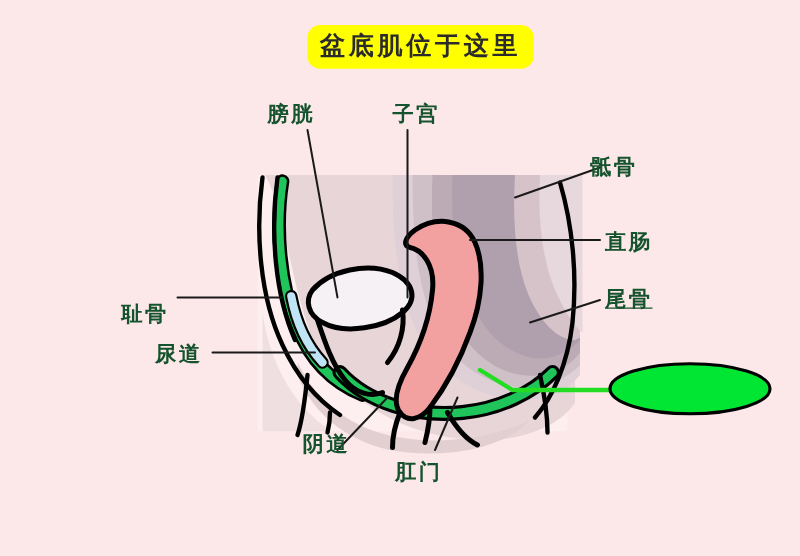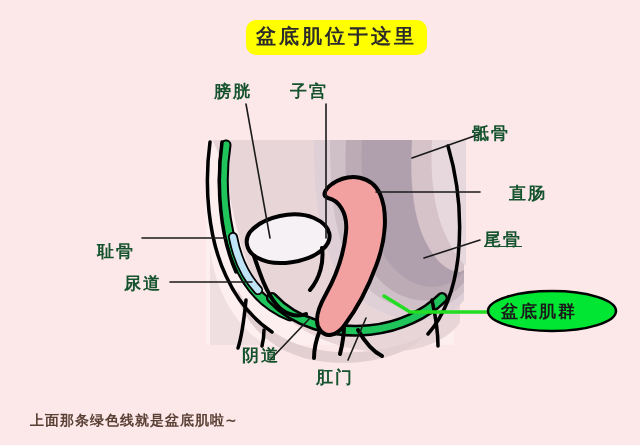--- a/index.html
+++ b/index.html
@@ -61,23 +61,23 @@
   }
   #callout-text {
     font-size: 17px;
     font-weight: 700;
     color: #1a1a1a;
     left: 487px;
     top: 300px;
     letter-spacing: 2px;
   }
   .lbl-bladder { left: 200px; top: 80px; }
-  .lbl-uterus  { left: 276px; top: 80px; font-family: Liberation Serif, serif; }
+  .lbl-uterus  { left: 300px; top: 80px; font-family: Liberation Serif, serif; }
   .lbl-sacrum  { left: 458px; top: 122px; }
-  .lbl-rectum  { left: 495px; top: 182px; }
+  .lbl-rectum  { left: 470px; top: 182px; }
   .lbl-coccyx  { left: 470px; top: 228px; text-decoration: underline; }
   .lbl-pubic   { left: 83px;  top: 240px; }
   .lbl-urethra { left: 110px; top: 272px; }
   .lbl-vagina  { left: 228px; top: 344px; }
   .lbl-anus    { left: 302px; top: 366px; }
 </style>
 </head>
 <body>
 
 <div id="stage">
@@ -173,16 +173,14 @@
   <div class="txt label-anat lbl-bladder">膀胱</div>
   <div class="txt label-anat lbl-uterus">子宫</div>
   <div class="txt label-anat lbl-sacrum">骶骨</div>
   <div class="txt label-anat lbl-rectum">直肠</div>
   <div class="txt label-anat lbl-coccyx">尾骨</div>
   <div class="txt label-anat lbl-pubic">耻骨</div>
   <div class="txt label-anat lbl-urethra">尿道</div>
   <div class="txt label-anat lbl-vagina">阴道</div>
   <div class="txt label-anat lbl-anus">肛门</div>
 
-  <div class="txt" id="callout-text">盆底肌群</div>
 
-  <div class="txt" id="caption-text">上面那条绿色线就是盆底肌啦~</div>
 </div>
 
 </body></html>

